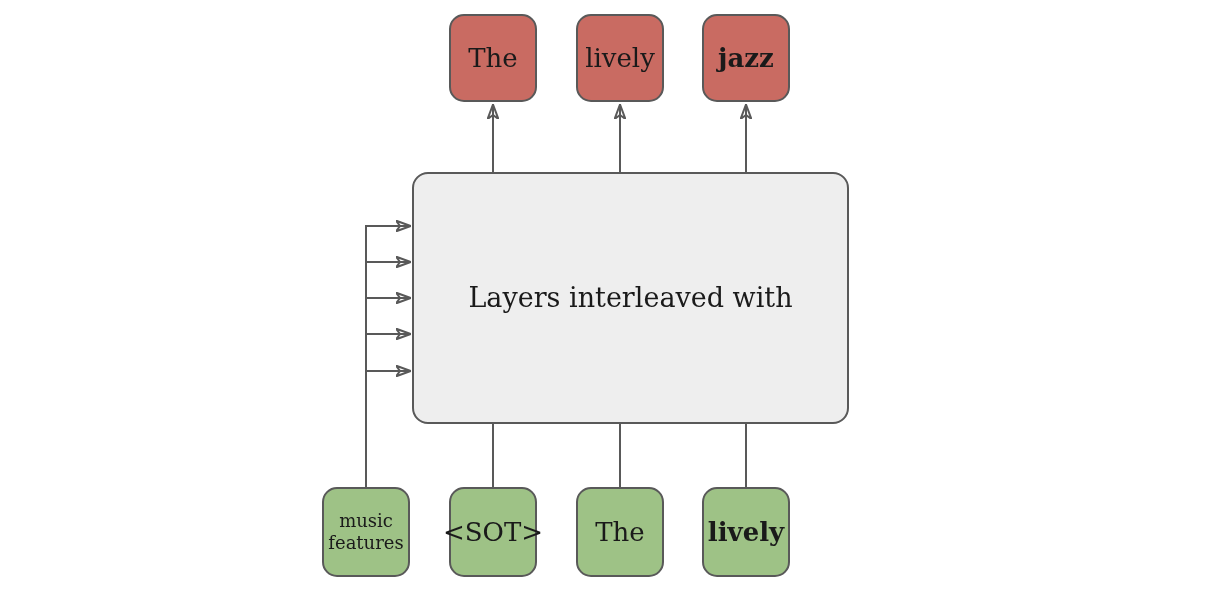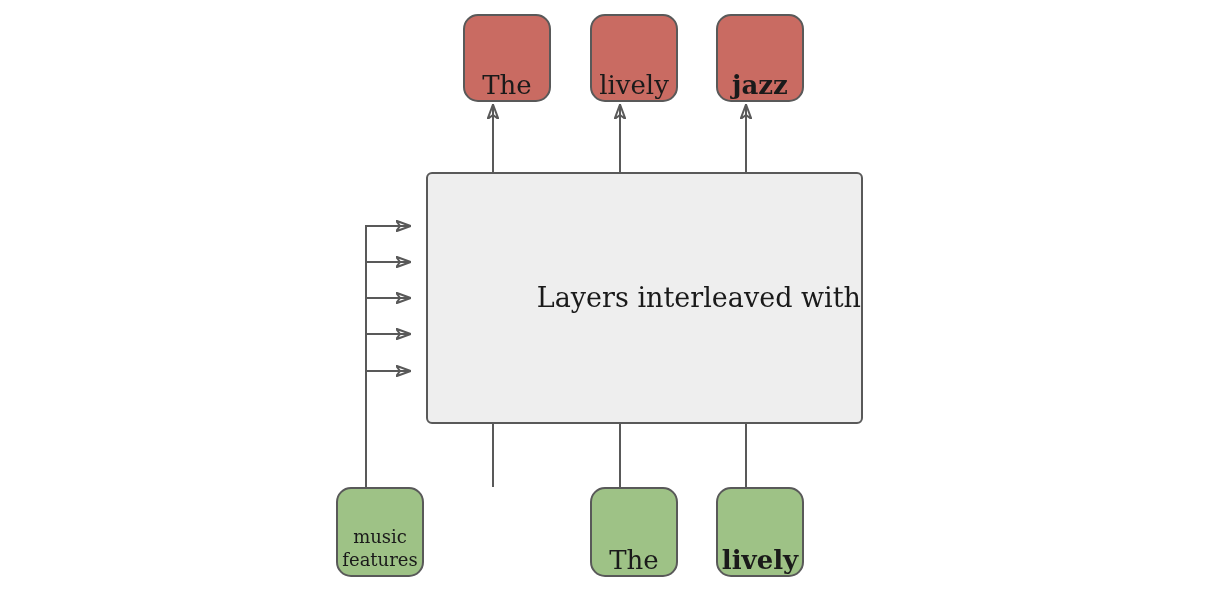--- a/index.html
+++ b/index.html
@@ -24,43 +24,42 @@
   .connectors line, .connectors path {
     stroke: #595959;
     stroke-width: 2;
     fill: none;
   }
   .node {
     position: absolute;
     box-sizing: border-box;
     border: 2px solid #595959;
     display: flex;
-    align-items: flex-end;
+    align-items: center;
     justify-content: center;
     text-align: center;
     color: #1a1a1a;
     z-index: 2;
-    margin-left: 14px;
   }
   .token {
     width: 88px;
     height: 88px;
     border-radius: 15px;
     font-size: 26px;
   }
   .output-token { background: #c96b62; top: 14px; }
   .input-token  { background: #9ec286; top: 487px; height: 90px; }
   .small-label  { font-size: 18px; line-height: 1.25; padding: 4px; }
   .processor {
     left: 412px;
     top: 172px;
     width: 437px;
     height: 252px;
     background: #eeeeee;
-    border-radius: 6px;
+    border-radius: 16px;
     flex-direction: column;
     font-size: 27px;
   }
   .processor .line { line-height: 48px; }
   .pos-1 { left: 449px; }
   .pos-2 { left: 576px; }
   .pos-3 { left: 702px; font-weight: bold; }
   .pos-0 { left: 322px; }
 </style>
 </head>
@@ -102,20 +101,23 @@
     <span>jazz</span>
   </div>
 
   <div class="node processor">
     <div class="line">Layers interleaved with</div>
   </div>
 
   <div class="node token input-token small-label pos-0">
     <span>music features</span>
   </div>
+  <div class="node token input-token pos-1">
+    <span>&lt;SOT&gt;</span>
+  </div>
   <div class="node token input-token pos-2">
     <span>The</span>
   </div>
   <div class="node token input-token pos-3">
     <span>lively</span>
   </div>
 
 </div>
 
 </body></html>

